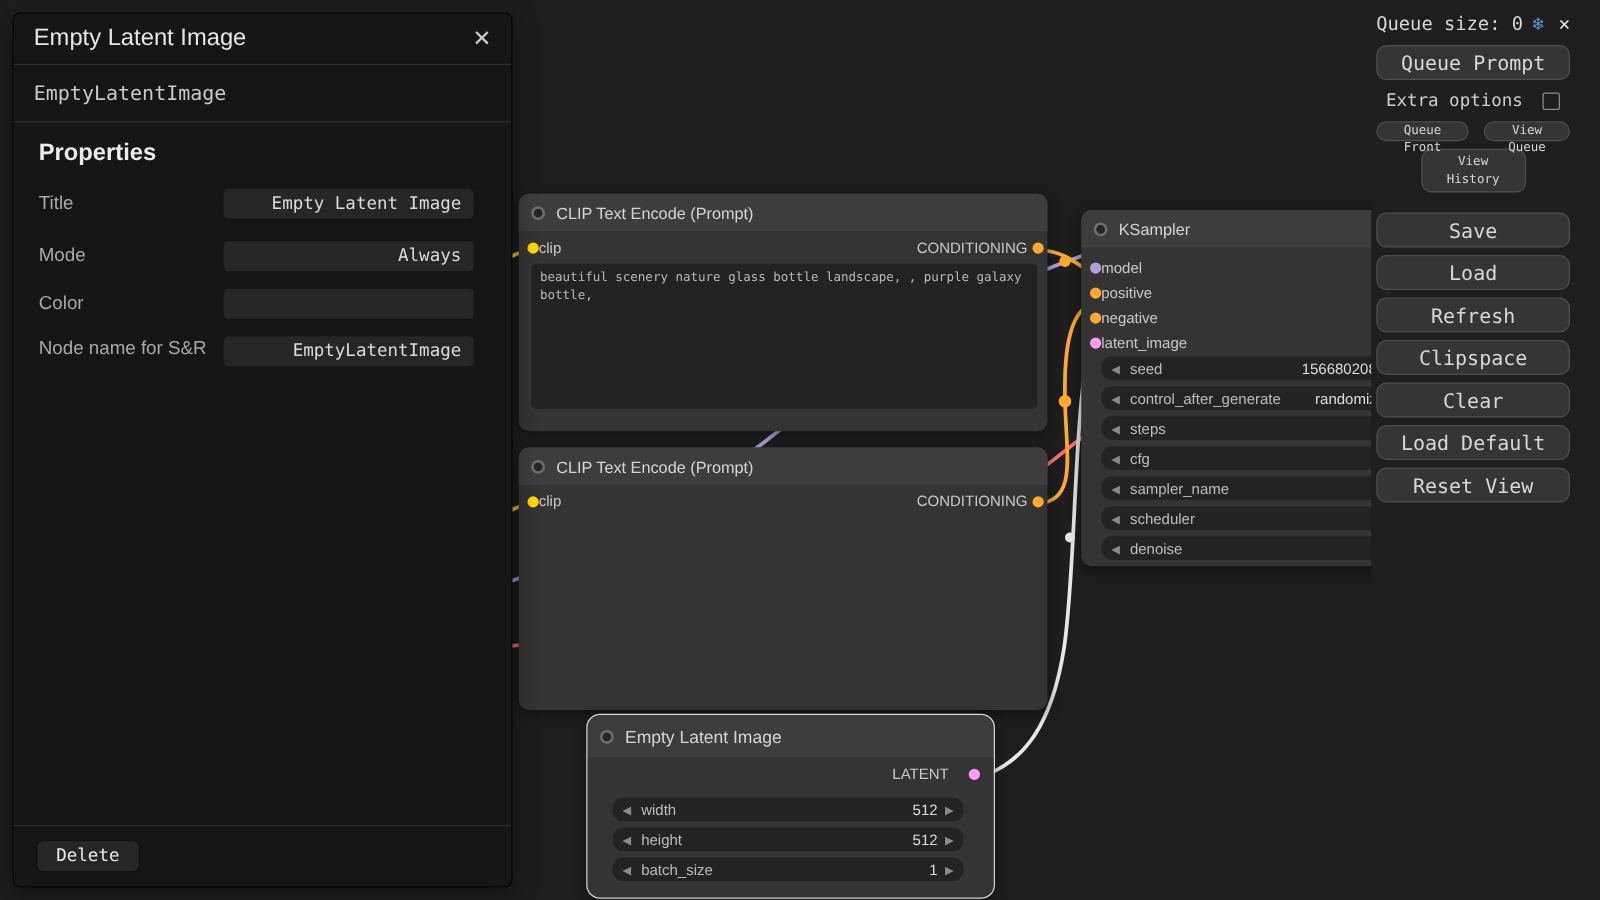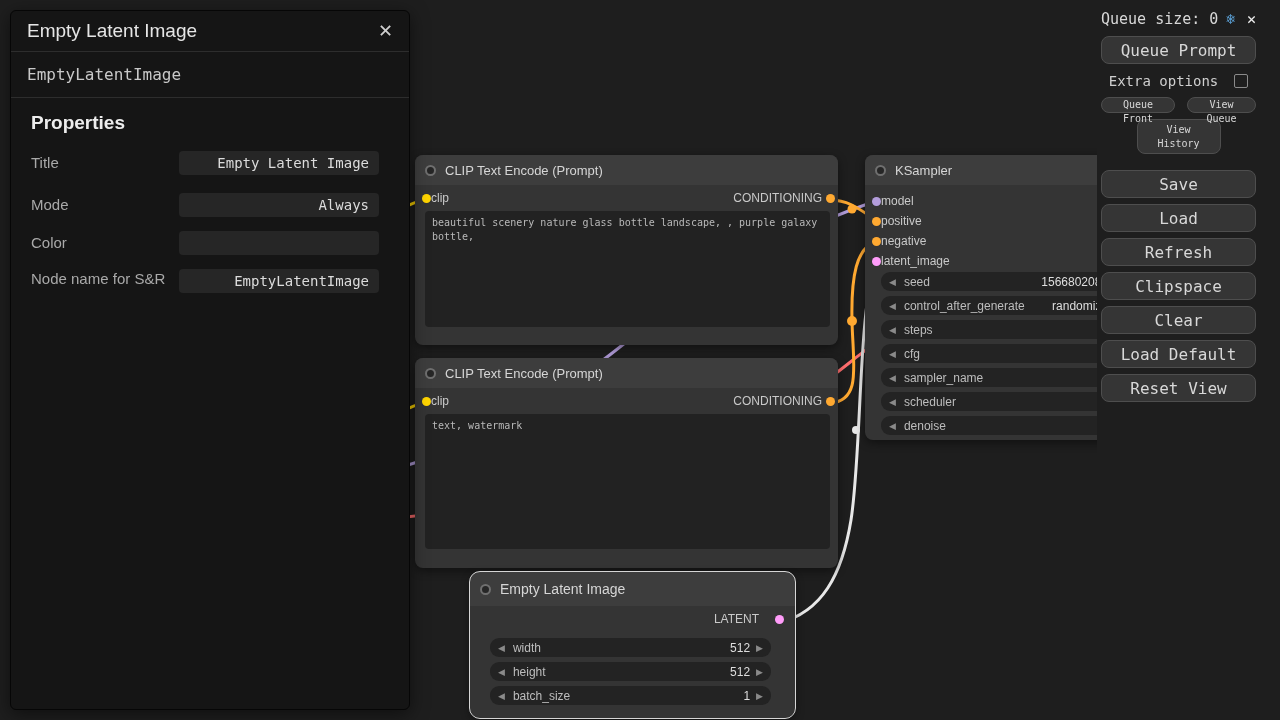--- a/index.html
+++ b/index.html
@@ -120,24 +120,23 @@
       <span class="status-dot"></span>
       <span>CLIP Text Encode (Prompt)</span>
     </div>
     <div class="io-row">
       <span class="port pl p-clip"></span>
       <span>clip</span>
       <span class="io-spacer"></span>
       <span>CONDITIONING</span>
       <span class="port pr p-cond"></span>
     </div>
-    <div class="node-text" style="height:125px;">text, watermark</div>
-  </div>
-
-  <div class="node" style="left:865px;top:155px;width:280px;height:285px;">
+  </div>
+
+  <div class="node" style="left:865px;top:168px;width:280px;height:285px;">
     <div class="node-title">
       <span class="status-dot"></span>
       <span>KSampler</span>
     </div>
     <div style="padding-top:6px;">
       <div class="in-row">
         <span class="port pl p-model"></span>
         <span>model</span>
       </div>
       <div class="in-row">
@@ -249,20 +248,23 @@
     </div>
     <div class="dlg-field" style="top:182px;">
       <span class="dlg-label">Mode</span>
       <span class="dlg-input">Always</span>
     </div>
     <div class="dlg-field top" style="top:258px;">
       <span class="dlg-label wrap">Node name for S&amp;R</span>
       <span class="dlg-input">EmptyLatentImage</span>
     </div>
 
+    <div class="dlg-footer">
+      <button class="delete-btn">Delete</button>
+    </div>
   </div>
 
   <div class="sidebar">
     <div class="sb-top">
       <span>Queue size: 0</span>
       <span class="sb-logo">❄</span>
       <span class="sb-close">✕</span>
     </div>
     <button class="sb-btn sb-queue">Queue Prompt</button>
     <div class="sb-extra">

